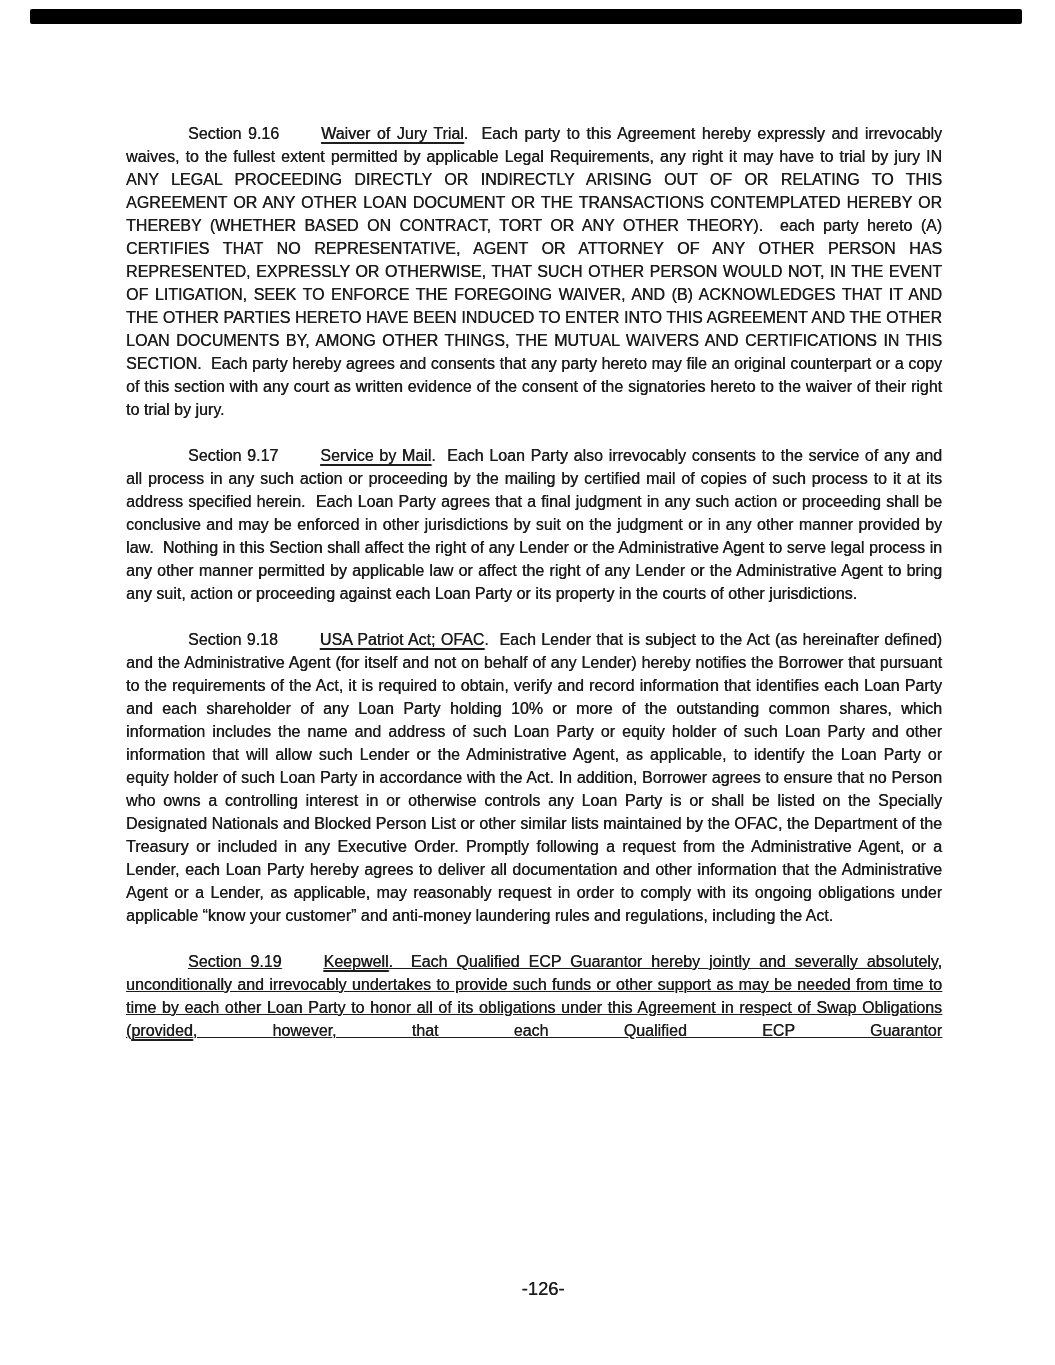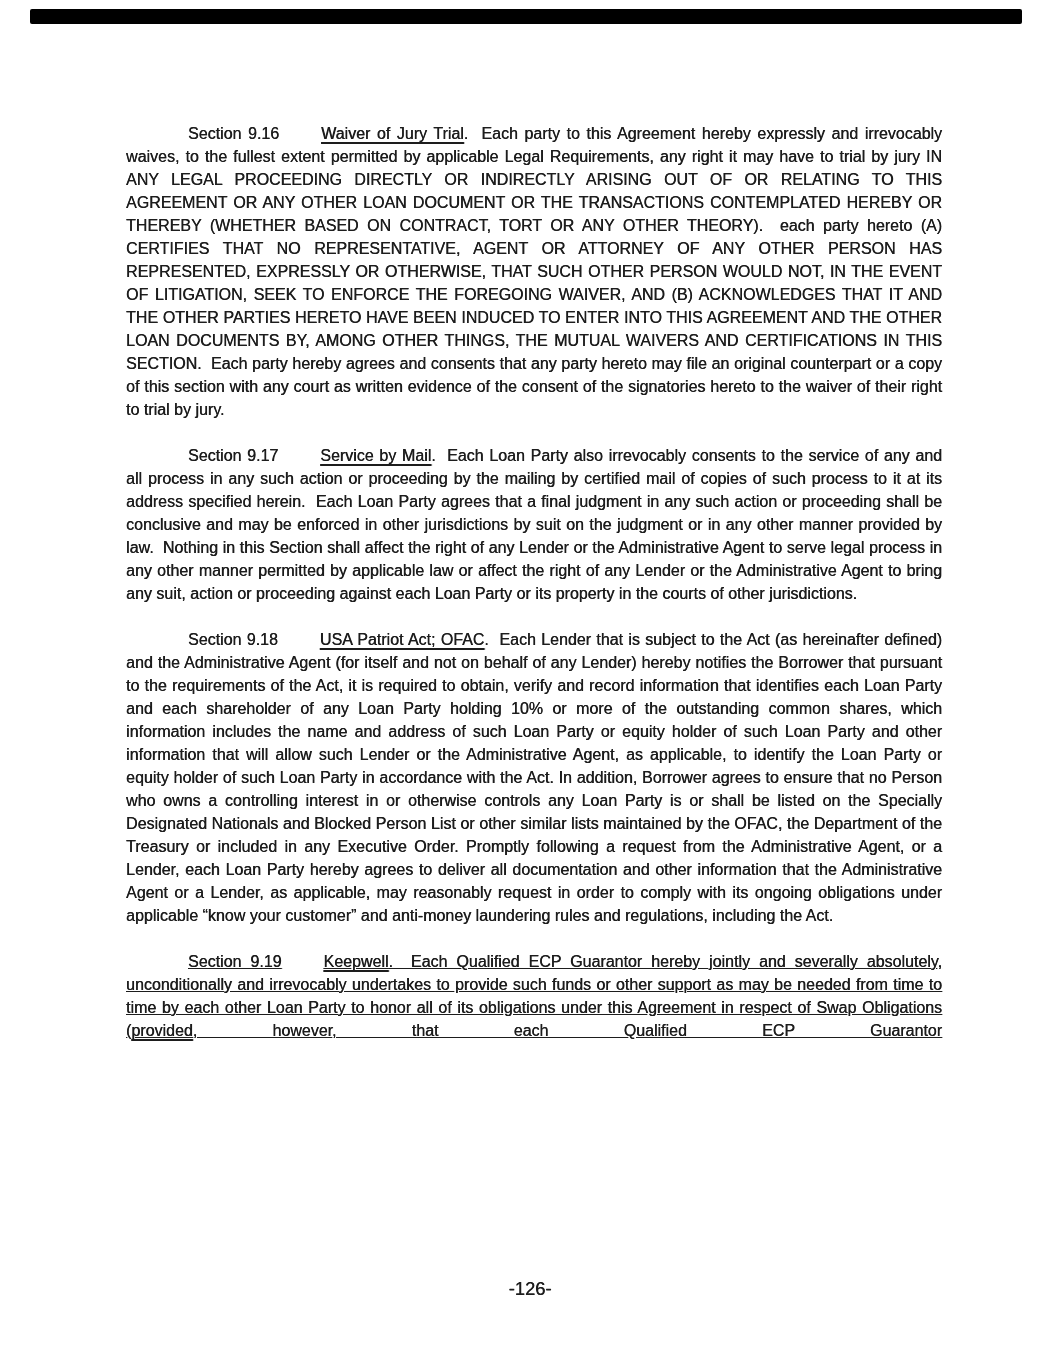--- a/index.html
+++ b/index.html
@@ -28,21 +28,21 @@
     text-shadow:0.35px 0 currentColor;
   }
   .para .tab{display:inline-block;width:42px;}
   .u{
     text-decoration:underline;
     text-underline-offset:2.5px;
     text-decoration-thickness:1.6px;
   }
   .cut{text-align-last:justify;text-decoration:underline;}
   .footer{
-    position:absolute;left:114px;top:1277px;width:832px;
+    position:absolute;left:127px;top:1277px;width:832px;
     text-align:center;
     font-size:18.4px;line-height:23.7px;
     text-shadow:0.35px 0 currentColor;
   }
 </style>
 </head>
 <body>
 
 <div class="page">
   <div class="scan-bar"></div>

